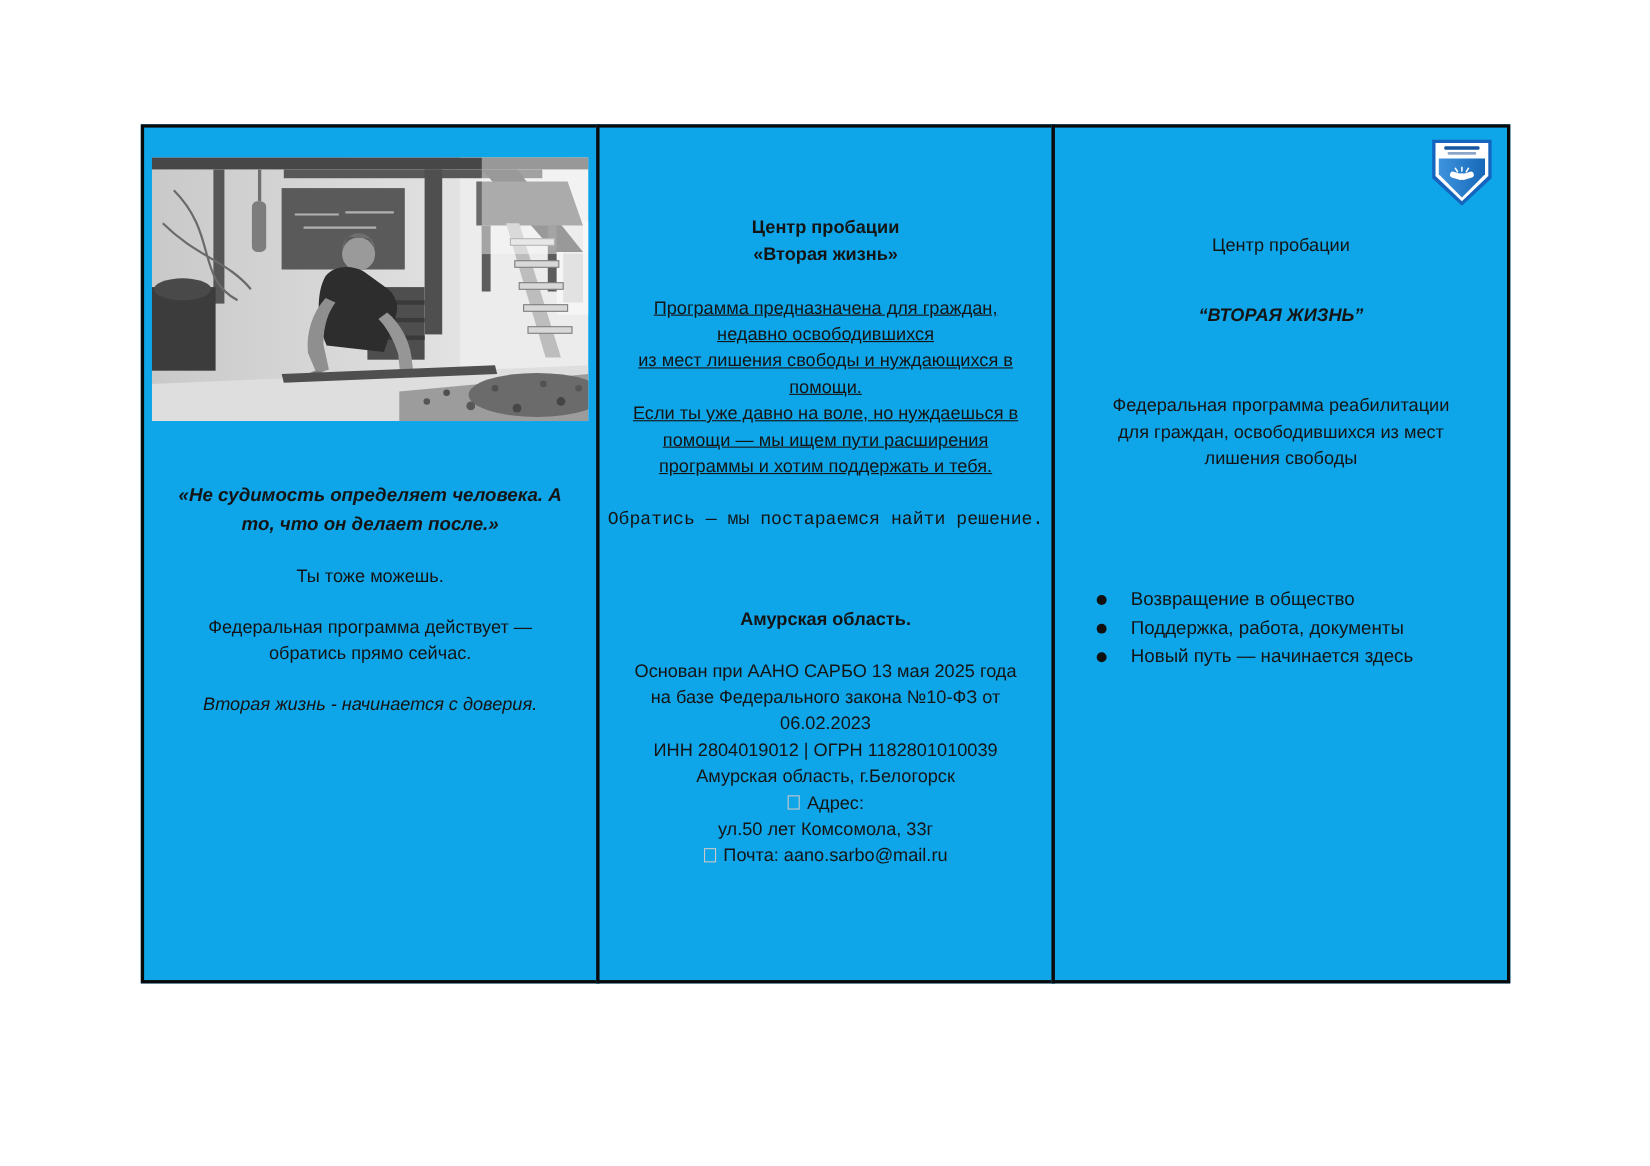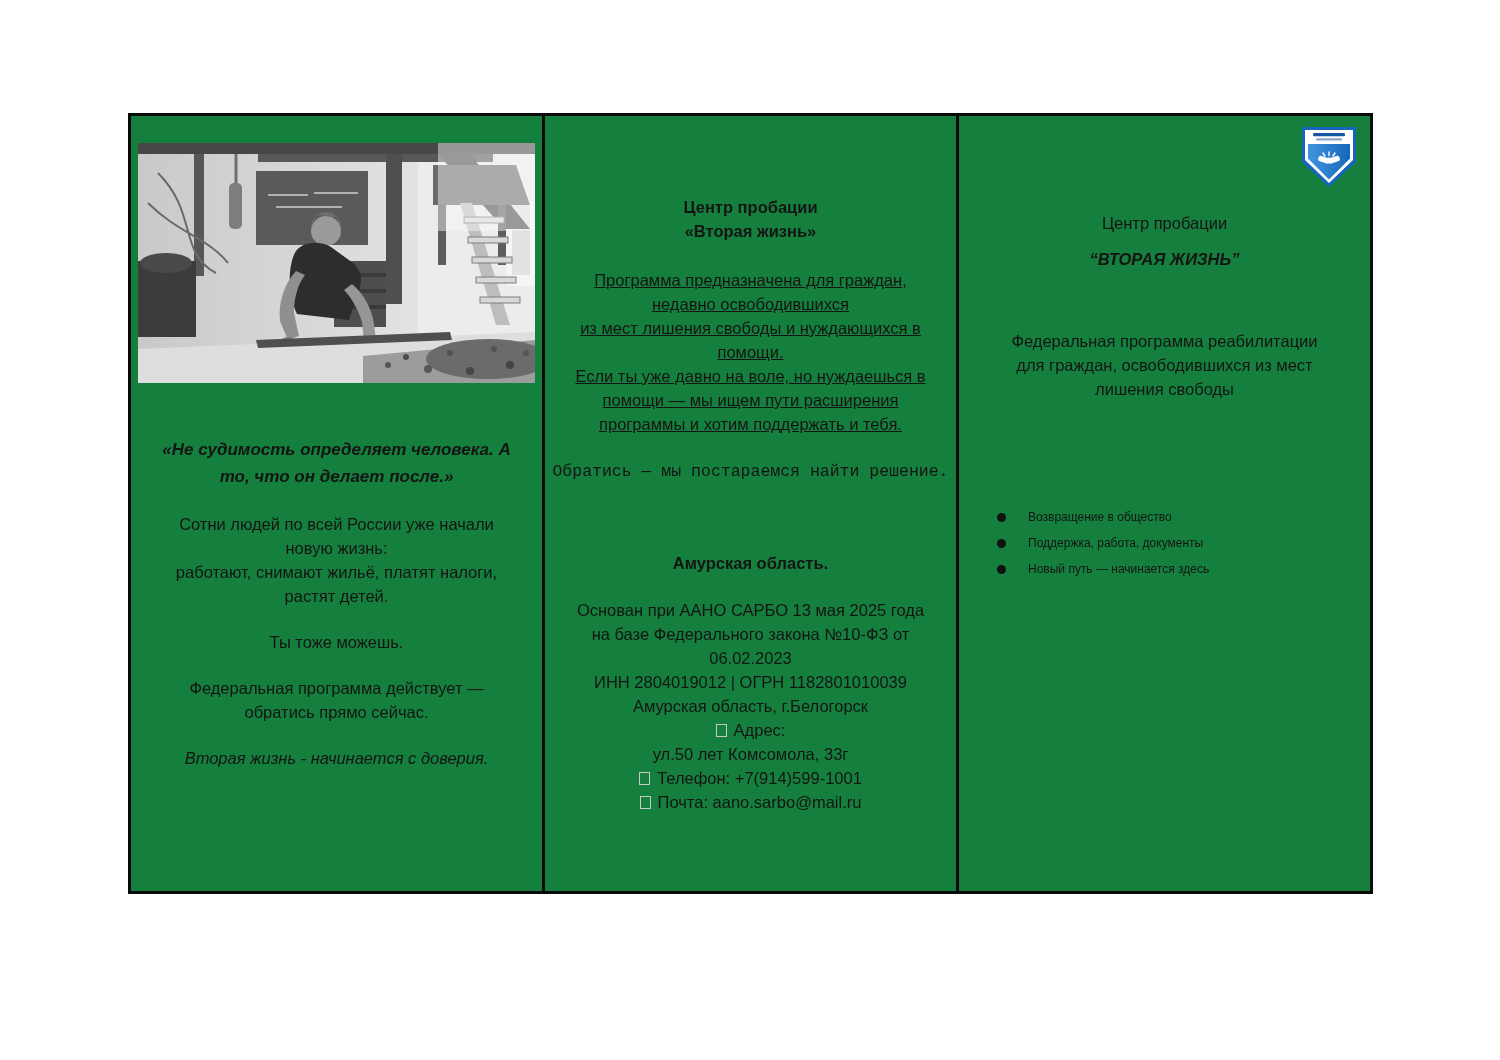--- a/index.html
+++ b/index.html
@@ -1,19 +1,19 @@
 <!DOCTYPE html>
 <html><head>
 <meta charset="utf-8">
 <style>
   * { margin:0; padding:0; box-sizing:border-box; }
   html,body { width:1500px; height:1060px; background:#ffffff; overflow:hidden;
               font-family:"Liberation Sans", sans-serif; color:#141414; }
   .panels { position:absolute; left:128px; top:113px; display:flex; }
-  .panel { width:417px; height:781px; background:#15803d; border:3px solid #0a0a0a; position:relative; }
+  .panel { width:417px; height:781px; background:#0ea5e9; border:3px solid #0a0a0a; position:relative; }
   .panel + .panel { margin-left:-3px; }
 
   .center { text-align:center; }
   .pre { white-space:pre-line; }
   .body-txt { font-size:16.5px; line-height:24px; }
 
   
   .photo-wrap { margin:27px auto 0 auto; width:397px; height:240px; overflow:hidden; }
   .quote { margin:53px 12px 0 12px; font-size:17px; line-height:27px; font-weight:bold; font-style:italic; }
   .lp { margin:22px 8px 0 8px; }
@@ -25,24 +25,24 @@
   .m-para2 { margin:24px 4px 0 4px;font-family:Liberation Mono, monospace; }
   .region { margin-top:67px; font-weight:bold; }
   .m-info { margin:23px 2px 0 2px; }
   .info-line { line-height:24px; }
   .tofu { display:inline-block; width:11px; height:13px; border:1px solid #c9c9c9;
           margin-right:7px; vertical-align:-1px; }
 
   
   .logo-wrap { position:absolute; top:10px; right:13px; width:56px; height:62px; }
   .r-org { margin-top:95px; }
-  .r-brand { margin-top:12px; font-weight:bold; font-style:italic; }
+  .r-brand { margin-top:40px; font-weight:bold; font-style:italic; }
   .r-para { margin:58px 14px 0 14px; }
   .r-bullets { margin:103px 0 0 0; padding-left:38px; list-style:none; text-align:left; }
-  .r-bullets li { display:flex; align-items:flex-end; font-size:12px; line-height:26px; }
+  .r-bullets li { display:flex; align-items:flex-end; font-size:17px; line-height:26px; }
   .r-bullets li .dot { width:9px; height:9px; border-radius:50%; background:#111;
                        margin-right:22px; flex:0 0 auto; align-self:center; }
 </style>
 </head>
 <body>
 
 <div class="panels">
 
   <section class="panel">
     <div class="photo-wrap">
@@ -109,24 +109,20 @@
         <circle cx="332" cy="228" r="4" fill="#474747"></circle>
           <circle cx="356" cy="206" r="3" fill="#525252"></circle>
         <circle cx="372" cy="222" r="4" fill="#454545"></circle>
           <circle cx="388" cy="210" r="3" fill="#565656"></circle>
         <rect x="300" y="0" width="97" height="88" fill="#fafafa" opacity="0.45"></rect>
       </svg>
     </div>
 
     <p class="quote center pre">«Не судимость определяет человека. А
 то, что он делает после.»</p>
-    <p class="lp body-txt center pre">Сотни людей по всей России уже начали
-новую жизнь:
-работают, снимают жильё, платят налоги,
-растят детей.</p>
     <p class="lp body-txt center pre">Ты тоже можешь.</p>
     <p class="lp body-txt center pre">Федеральная программа действует —
 обратись прямо сейчас.</p>
     <p class="lp body-txt center" style="font-style:italic">Вторая жизнь - начинается с доверия.</p>
   </section>
 
   <section class="panel">
     <h2 class="m-title body-txt center pre">Центр пробации
 «Вторая жизнь»</h2>
     <p class="m-para1 body-txt center pre">Программа предназначена для граждан,
@@ -140,21 +136,20 @@
     <h3 class="region body-txt center">Амурская область.</h3>
 
     <div class="m-info center">
       <p class="body-txt pre">Основан при ААНО САРБО 13 мая 2025 года
 на базе Федерального закона №10-ФЗ от
 06.02.2023</p>
       <p class="info-line body-txt">ИНН 2804019012 | ОГРН 1182801010039</p>
       <p class="info-line body-txt">Амурская область, г.Белогорск</p>
       <p class="info-line body-txt"><span class="tofu"></span><span>Адрес:</span></p>
       <p class="info-line body-txt">ул.50 лет Комсомола, 33г</p>
-      <p class="info-line body-txt"><span class="tofu"></span><span>Телефон: +7(914)599-1001</span></p>
       <p class="info-line body-txt"><span class="tofu"></span><span>Почта: aano.sarbo@mail.ru</span></p>
     </div>
   </section>
 
   <section class="panel">
     <div class="logo-wrap">
       <svg width="56" height="62" viewBox="0 0 56 62">
         <defs>
           <linearGradient id="logoG" x1="0" y1="0" x2="1" y2="0">
             <stop offset="0" stop-color="#3f94de"></stop>

